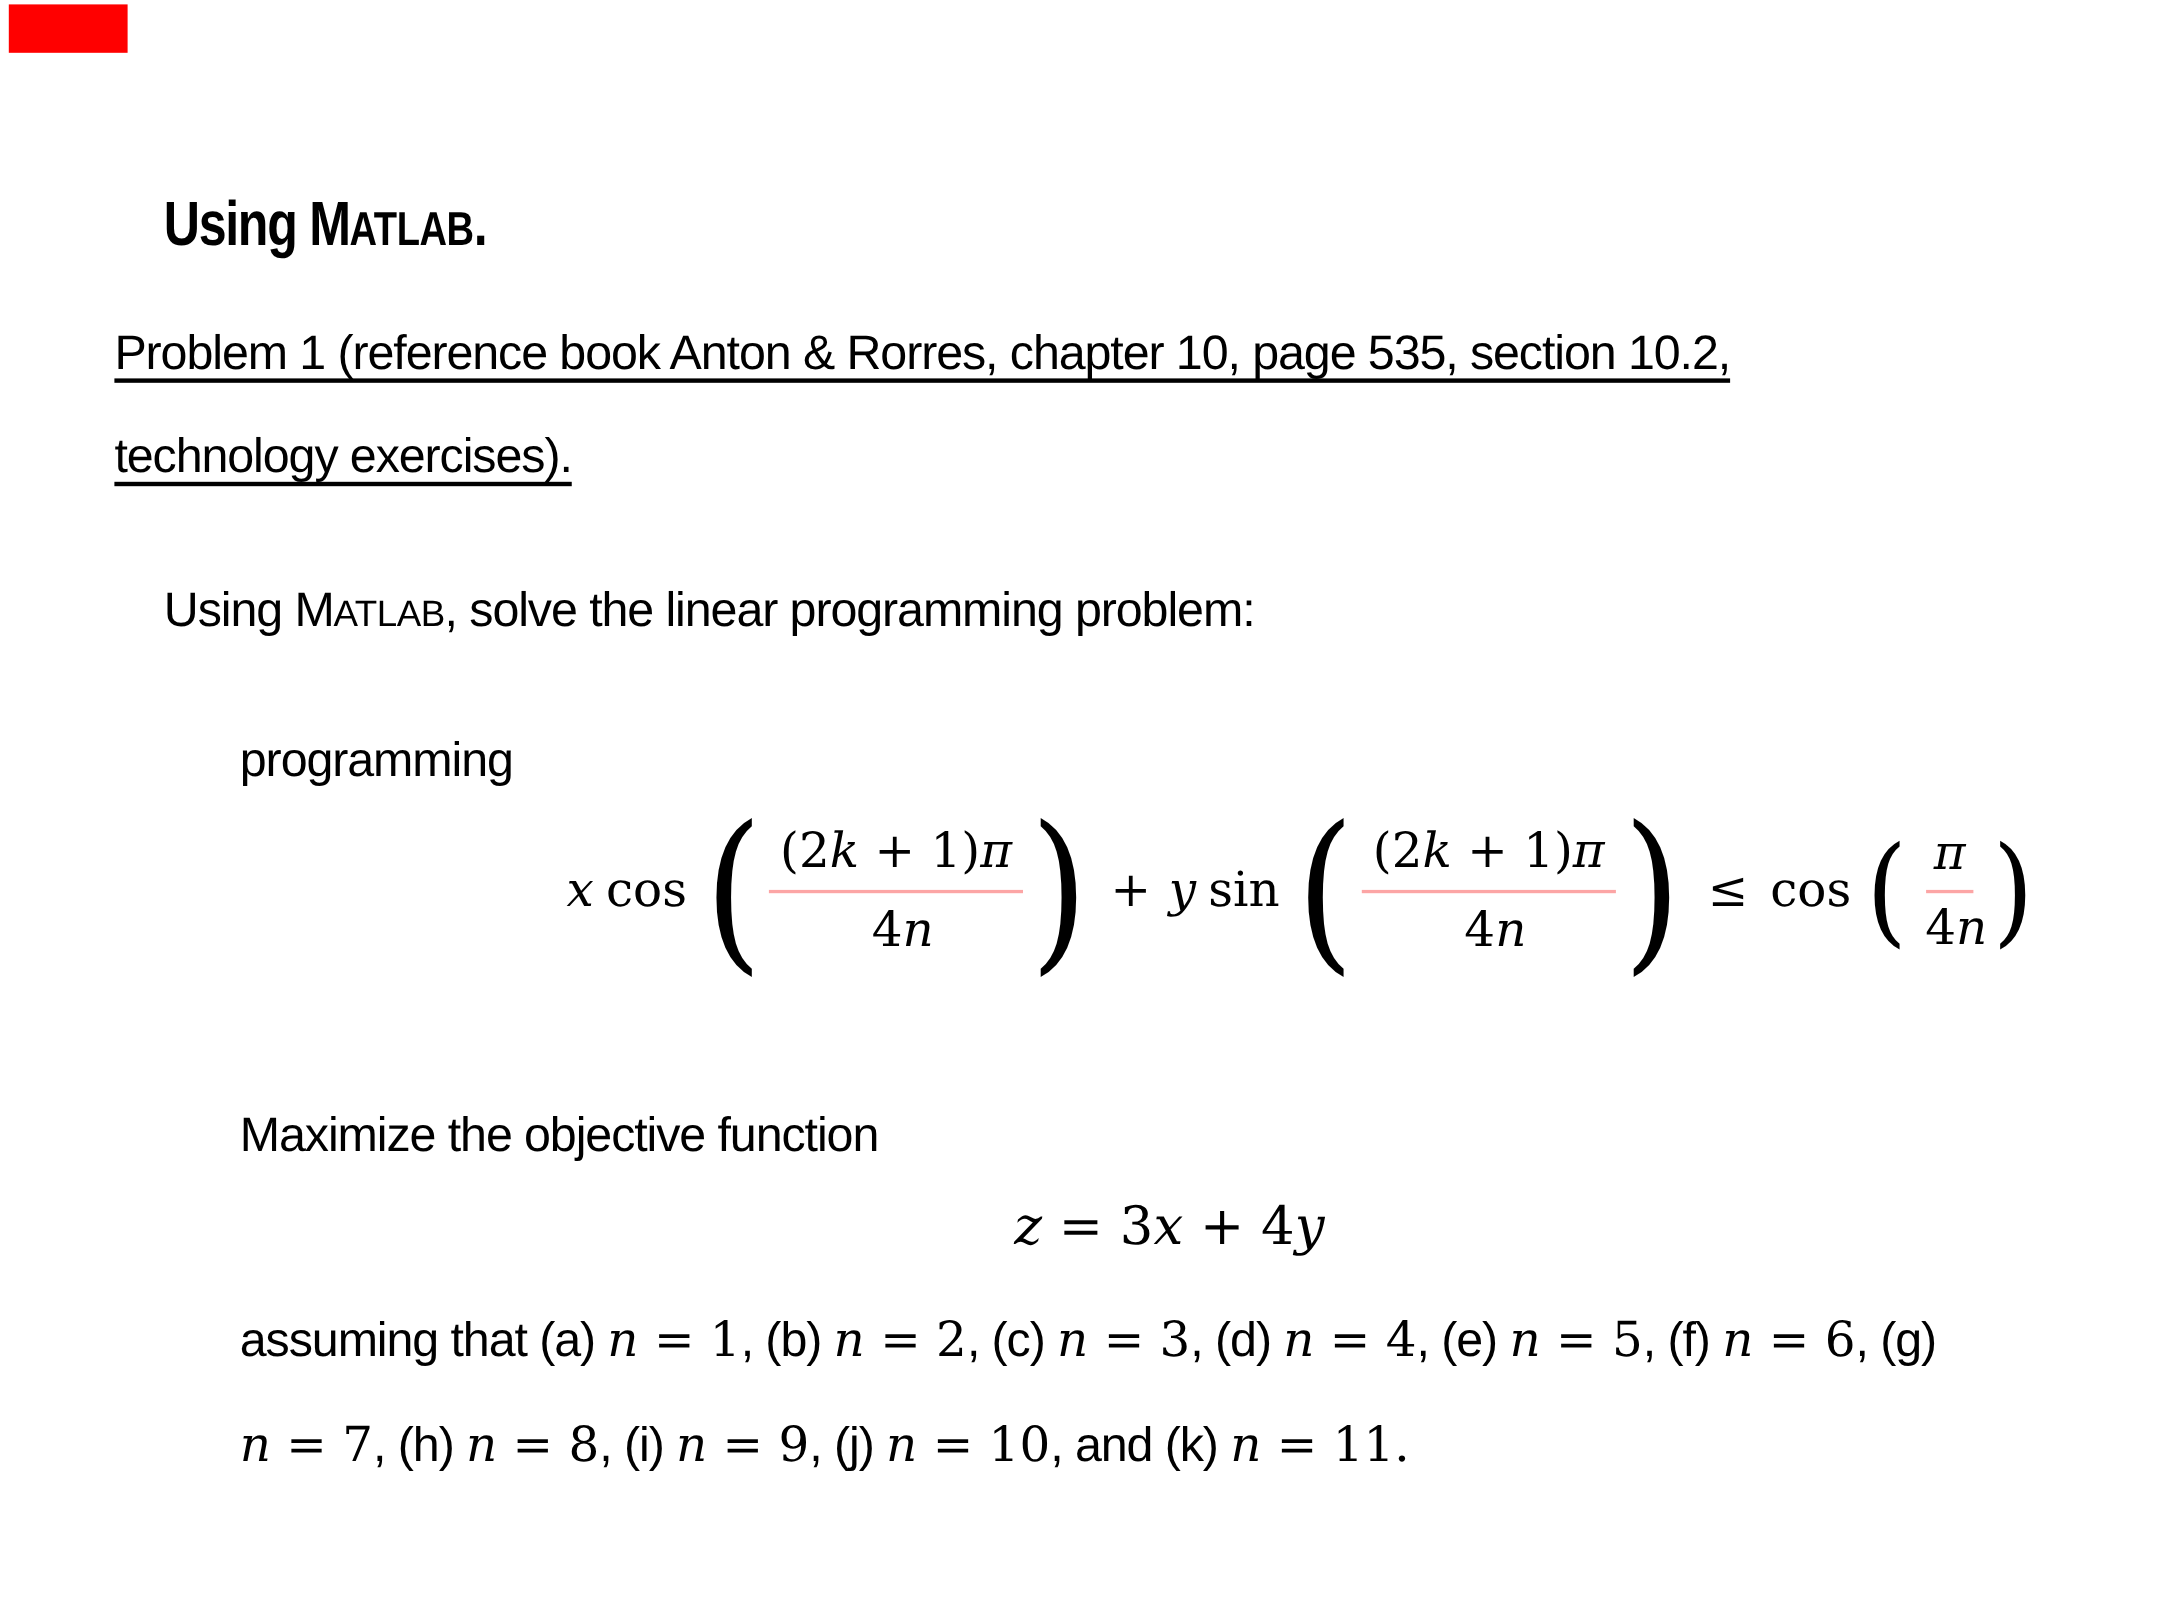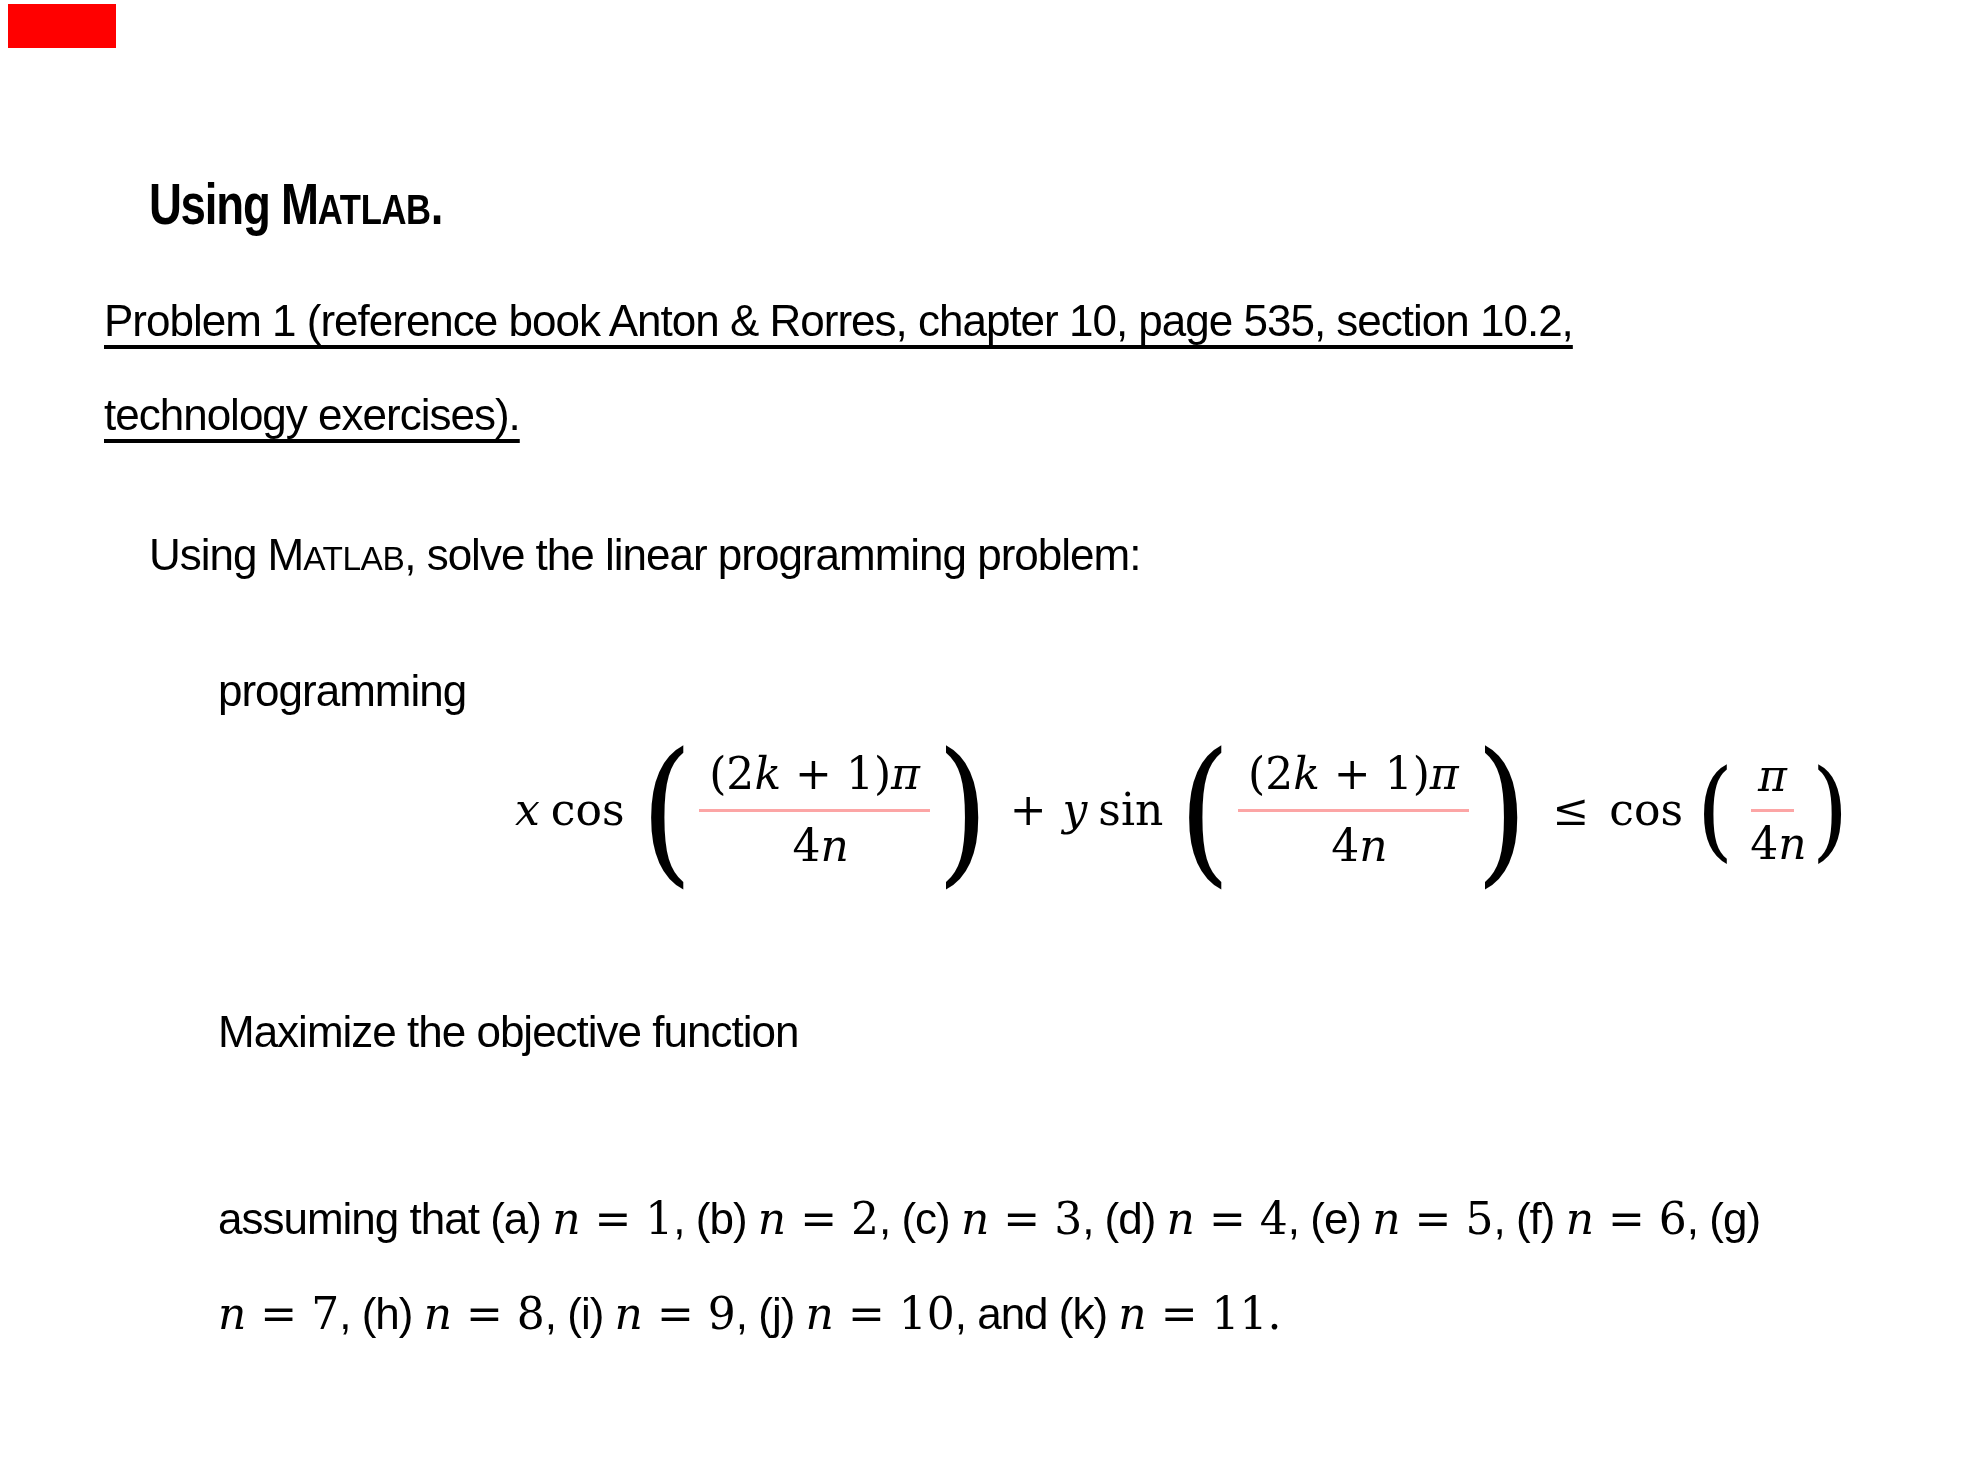--- a/index.html
+++ b/index.html
@@ -136,18 +136,19 @@
     <span class="frac smallfrac">
       <span class="num"><span class="seg s-mi">π</span></span>
       <span class="den"><span class="seg s-mr">4</span><span class="seg s-mi">n</span></span>
     </span>
     <span class="paren small">)</span>
   </div>
 
 
   <div class="line" style="left:218px; top:1007px;">Maximize the objective function</div>
 
+  <div class="line objective" style="left:922px; top:1088px;"><span class="seg s-mi">z</span><span class="seg s-mr"> = 3</span><span class="seg s-mi">x</span><span class="seg s-mr"> + 4</span><span class="seg s-mi">y</span></div>
 
   <div class="line" style="left:218px; top:1194px;"><span class="seg s-sans">assuming that (a) </span><span class="seg s-mi">n</span><span class="seg s-mr"> = 1</span><span class="seg s-sans">, (b) </span><span class="seg s-mi">n</span><span class="seg s-mr"> = 2</span><span class="seg s-sans">, (c) </span><span class="seg s-mi">n</span><span class="seg s-mr"> = 3</span><span class="seg s-sans">, (d) </span><span class="seg s-mi">n</span><span class="seg s-mr"> = 4</span><span class="seg s-sans">, (e) </span><span class="seg s-mi">n</span><span class="seg s-mr"> = 5</span><span class="seg s-sans">, (f) </span><span class="seg s-mi">n</span><span class="seg s-mr"> = 6</span><span class="seg s-sans">, (g)</span></div>
 
   <div class="line" style="left:218px; top:1289px;"><span class="seg s-mi">n</span><span class="seg s-mr"> = 7</span><span class="seg s-sans">, (h) </span><span class="seg s-mi">n</span><span class="seg s-mr"> = 8</span><span class="seg s-sans">, (i) </span><span class="seg s-mi">n</span><span class="seg s-mr"> = 9</span><span class="seg s-sans">, (j) </span><span class="seg s-mi">n</span><span class="seg s-mr"> = 10</span><span class="seg s-sans">, and (k) </span><span class="seg s-mi">n</span><span class="seg s-mr"> = 11.</span></div>
 
 </div>
 
 </body></html>

